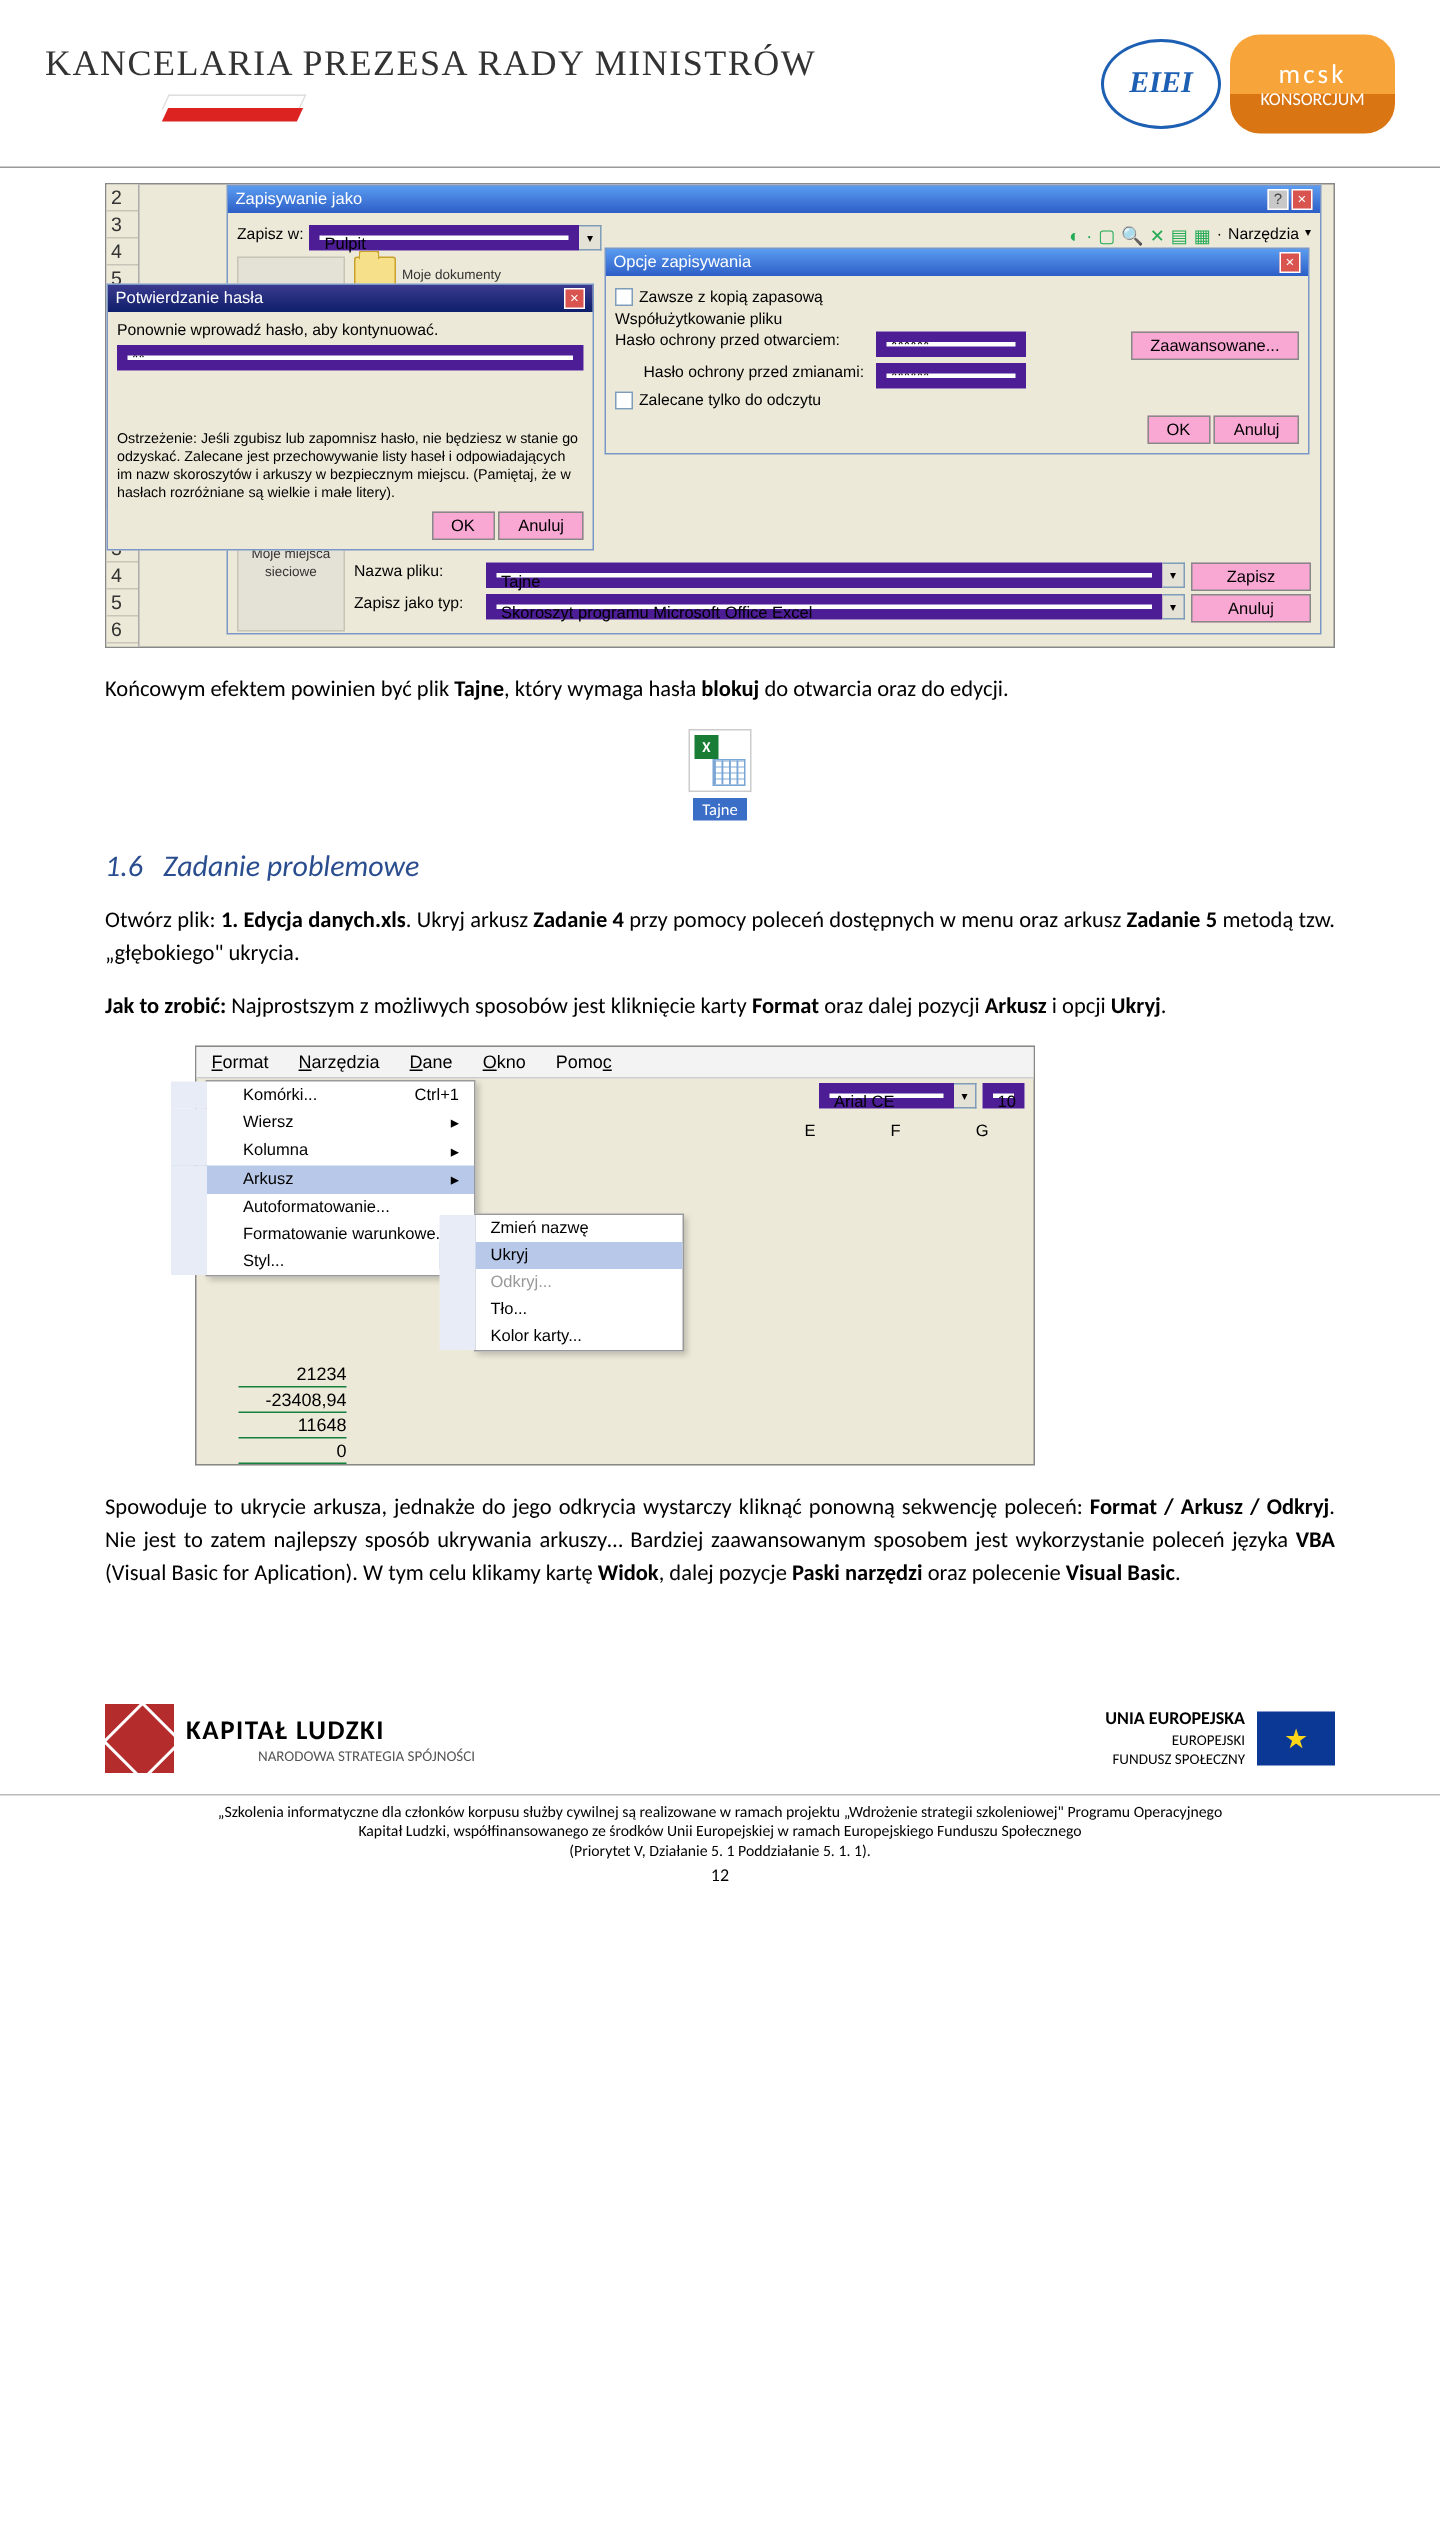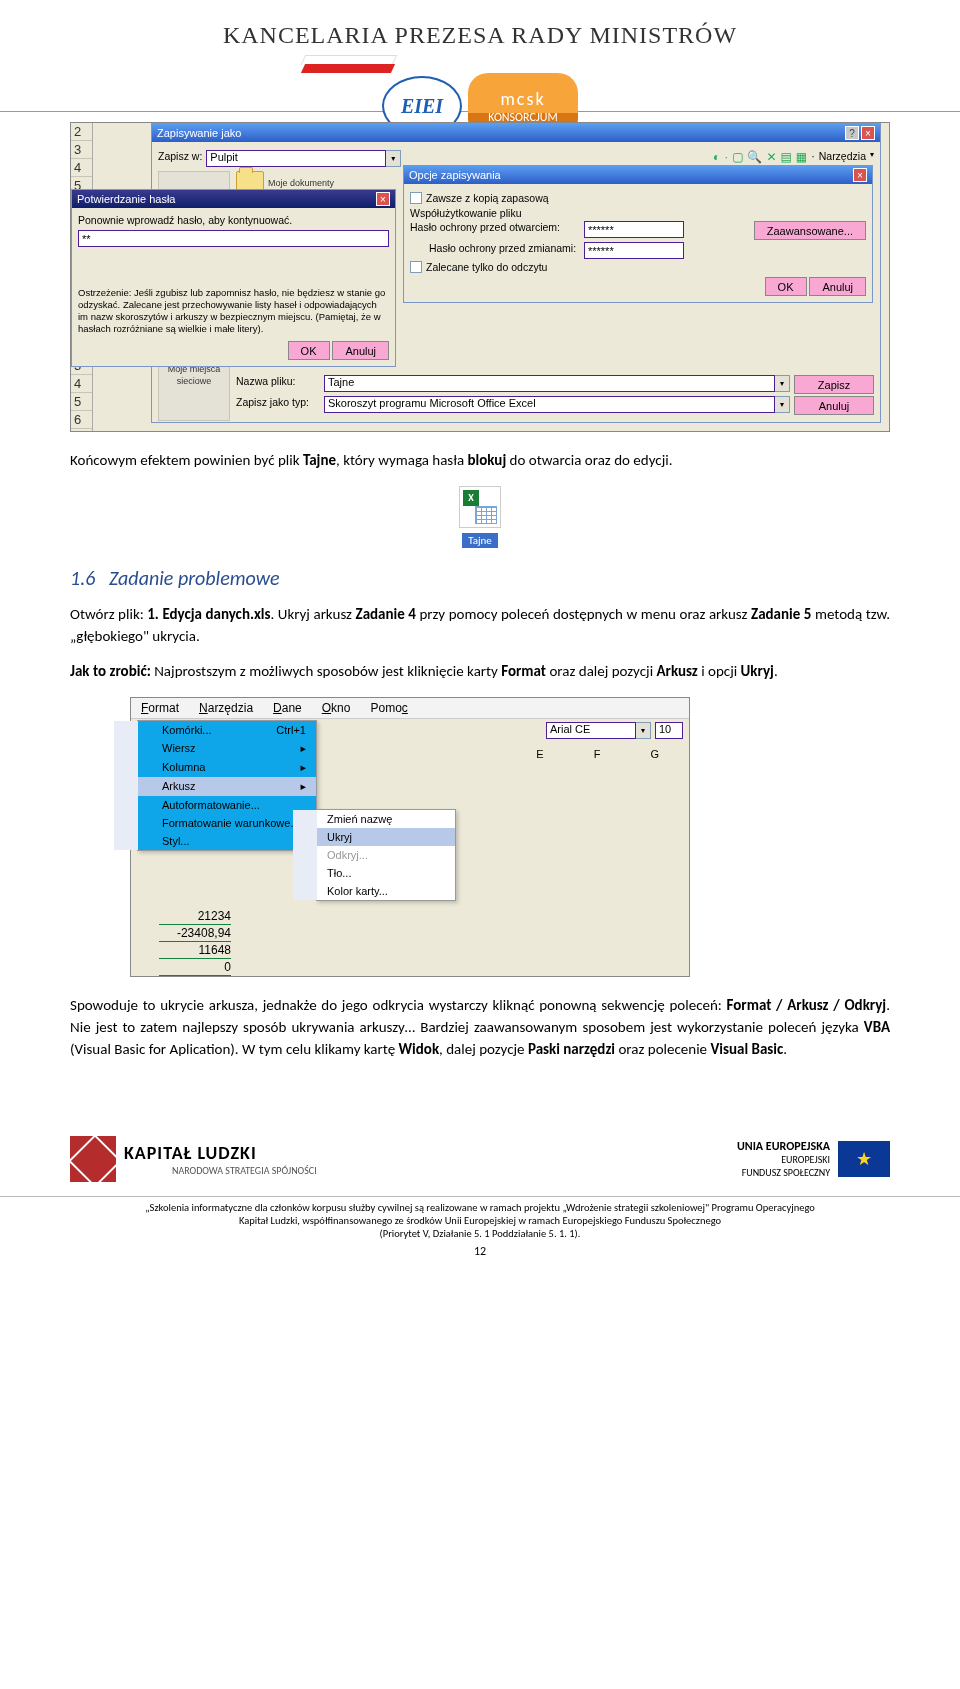--- a/index.html
+++ b/index.html
@@ -8,25 +8,24 @@
     font-family: Calibri, Arial, sans-serif;
     font-size: 15px;
     color: #000;
     background: #fff;
     width: 960px;
   }
   .page { padding: 0; }
   .header {
     display: flex;
     align-items: center;
-    padding: 22px 30px 0 30px;
+    padding: 0 30px 0 30px;
     border-bottom: 1px solid #999;
     height: 112px;
     position: relative;
-    flex-direction: column;
   }
   .header-left {
     flex: 1;
     display: flex;
     flex-direction: column;
   }
   .header-title {
     font-family: "Times New Roman", serif;
     font-size: 24px;
     letter-spacing: 1px;
@@ -138,21 +137,21 @@
     font-size: 10px;
     text-align: center;
     line-height: 14px;
     border: 1px solid #fff;
   }
   .dlg-body { padding: 6px; font-size: 10.5px; }
   .field-row { display:flex; align-items:flex-start; gap:4px; margin:2px 0; }
   .field-row label { white-space: nowrap; }
   .winput {
     background: #fff;
-    border: 1px solid #4c1d95;
+    border: 7px solid #4c1d95;
     height: 17px;
     padding: 0 3px;
     font-size: 11px;
   }
   .wdrop { display:flex; }
   .wdrop .arrow {
     width: 15px; height: 17px;
     background: #e4e2d6;
     border: 1px solid #7f9db9;
     border-left: none;
@@ -229,21 +228,21 @@
   .shot2 { width: 560px; margin: 8px 0 18px 60px; }
   .menubar {
     background: #f3f3f3;
     border-bottom: 1px solid #ccc;
     display: flex;
     font-size: 12px;
   }
   .menubar .mitem { padding: 3px 10px; }
   .menubar .mitem u { text-decoration: underline; }
   .menu-drop {
-    position: relative; width: 180px; background:#0ea5e9;
+    position: relative; width: 180px; background:#ffffff;
     border:1px solid #999; box-shadow: 2px 2px 4px rgba(0,0,0,.2);
     font-size: 11px;
   }
   .menu-drop .mi {
     display:flex; justify-content:space-between; padding:3px 10px 3px 24px;
     border-left: 24px solid #e8ecf6; margin-left:-24px;
   }
   .menu-drop .mi.hl { background: #b8c8e8; }
   .submenu {
     position: absolute; left: 178px; top: 88px;

